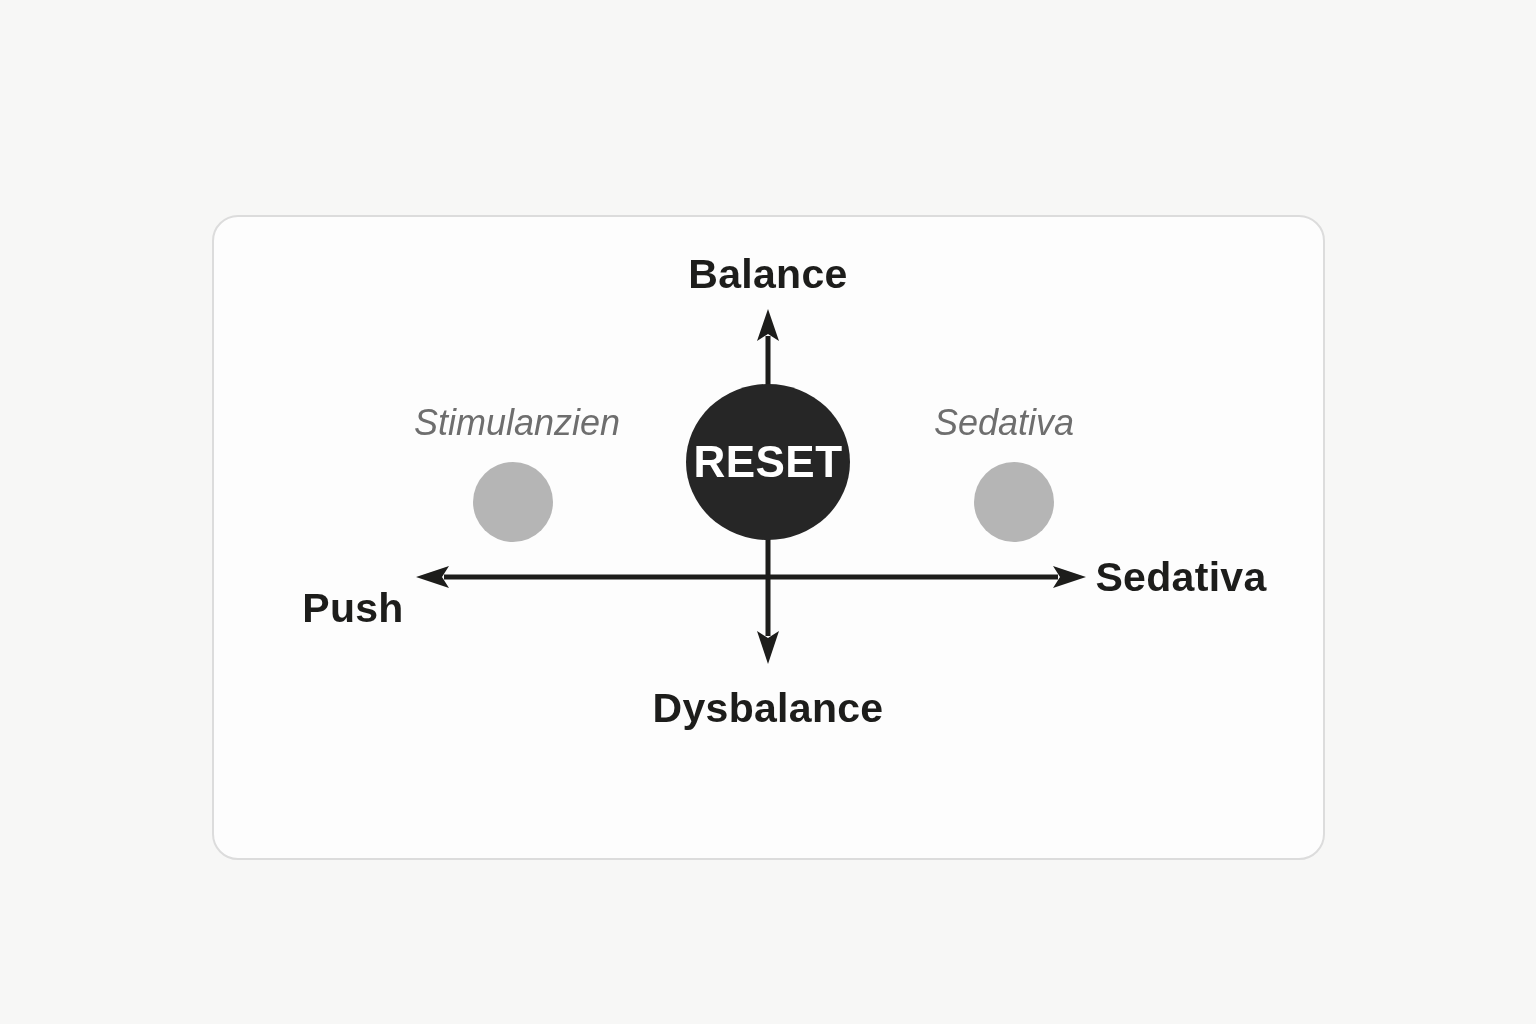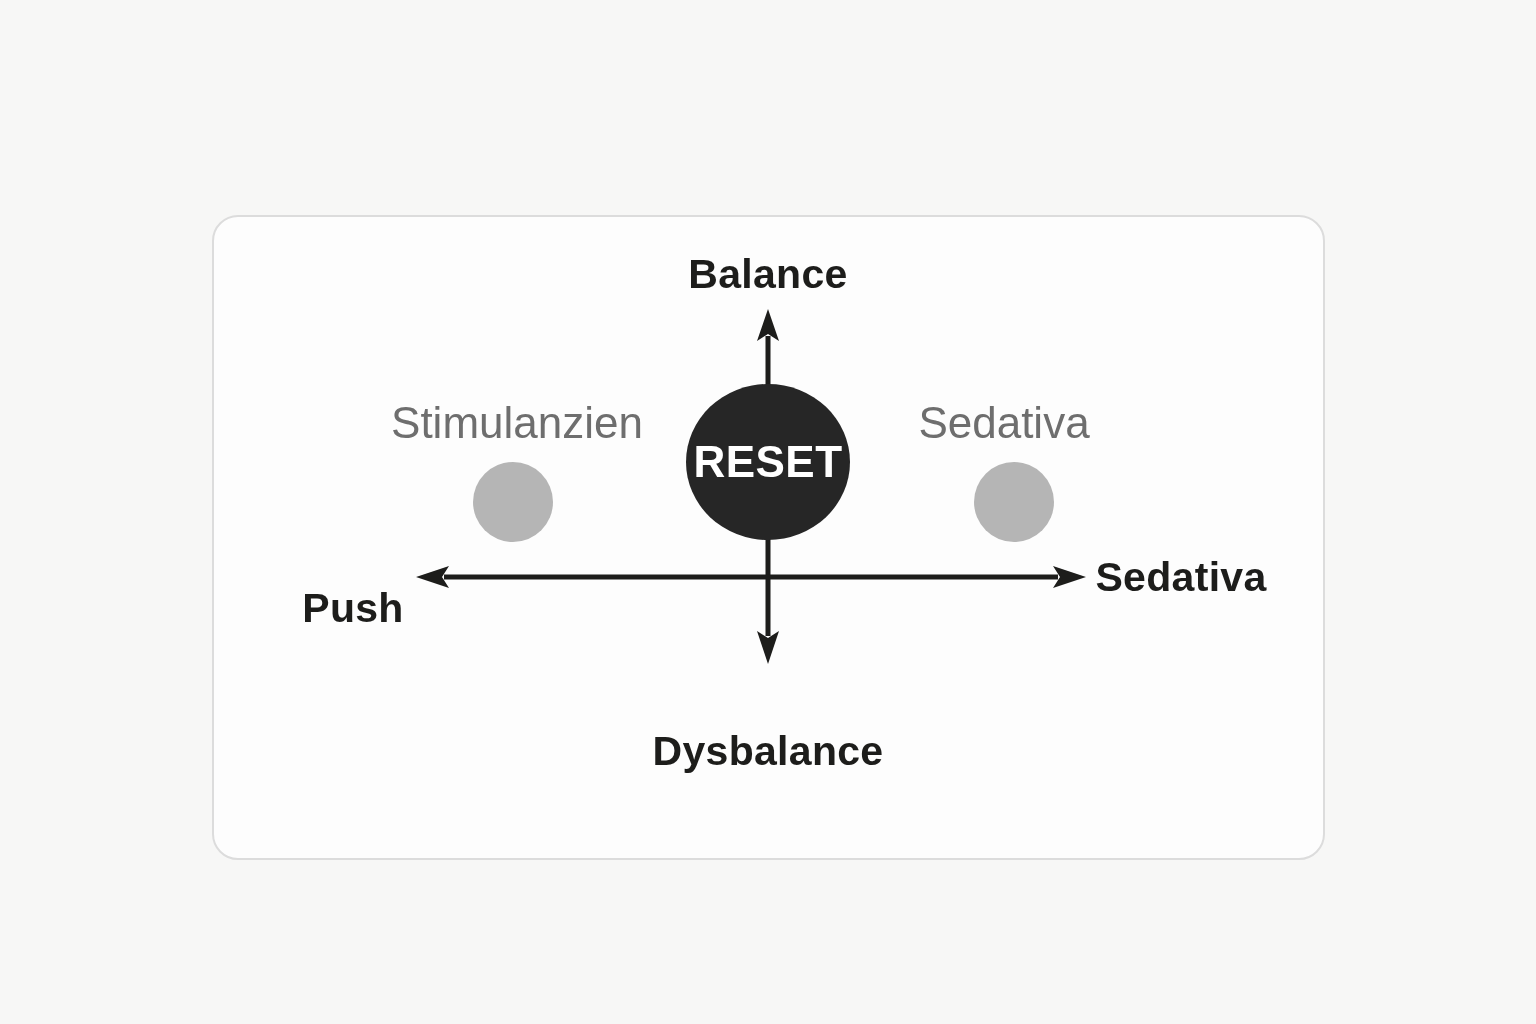--- a/index.html
+++ b/index.html
@@ -40,26 +40,27 @@
     transform:translate(-50%,-50%);
     white-space:nowrap;
     color:var(--dark-label);
   }
   .axis-label{
     font-size:41px;
     font-weight:600;
     letter-spacing:0.3px;
   }
   .node-label{
-    font-size:44px;
+    font-size:36px;
     font-weight:500;
     color:var(--muted-label);
+    font-style:italic;
   }
   .balance-label{left:768px;top:274px;}
-  .dysbalance-label{left:768px;top:708px;margin-top:43px;}
+  .dysbalance-label{left:768px;top:708px;}
   .push-label{left:353px;top:608px;}
   .sedativa-axis-label{left:1181px;top:577px;}
   .stimulanzien-label{left:517px;top:423px;}
   .sedativa-node-label{left:1004px;top:423px;}
   .reset-circle{
     position:absolute;
     left:768px;top:462px;
     width:164px;height:156px;
     transform:translate(-50%,-50%);
     background:var(--center-circle);

